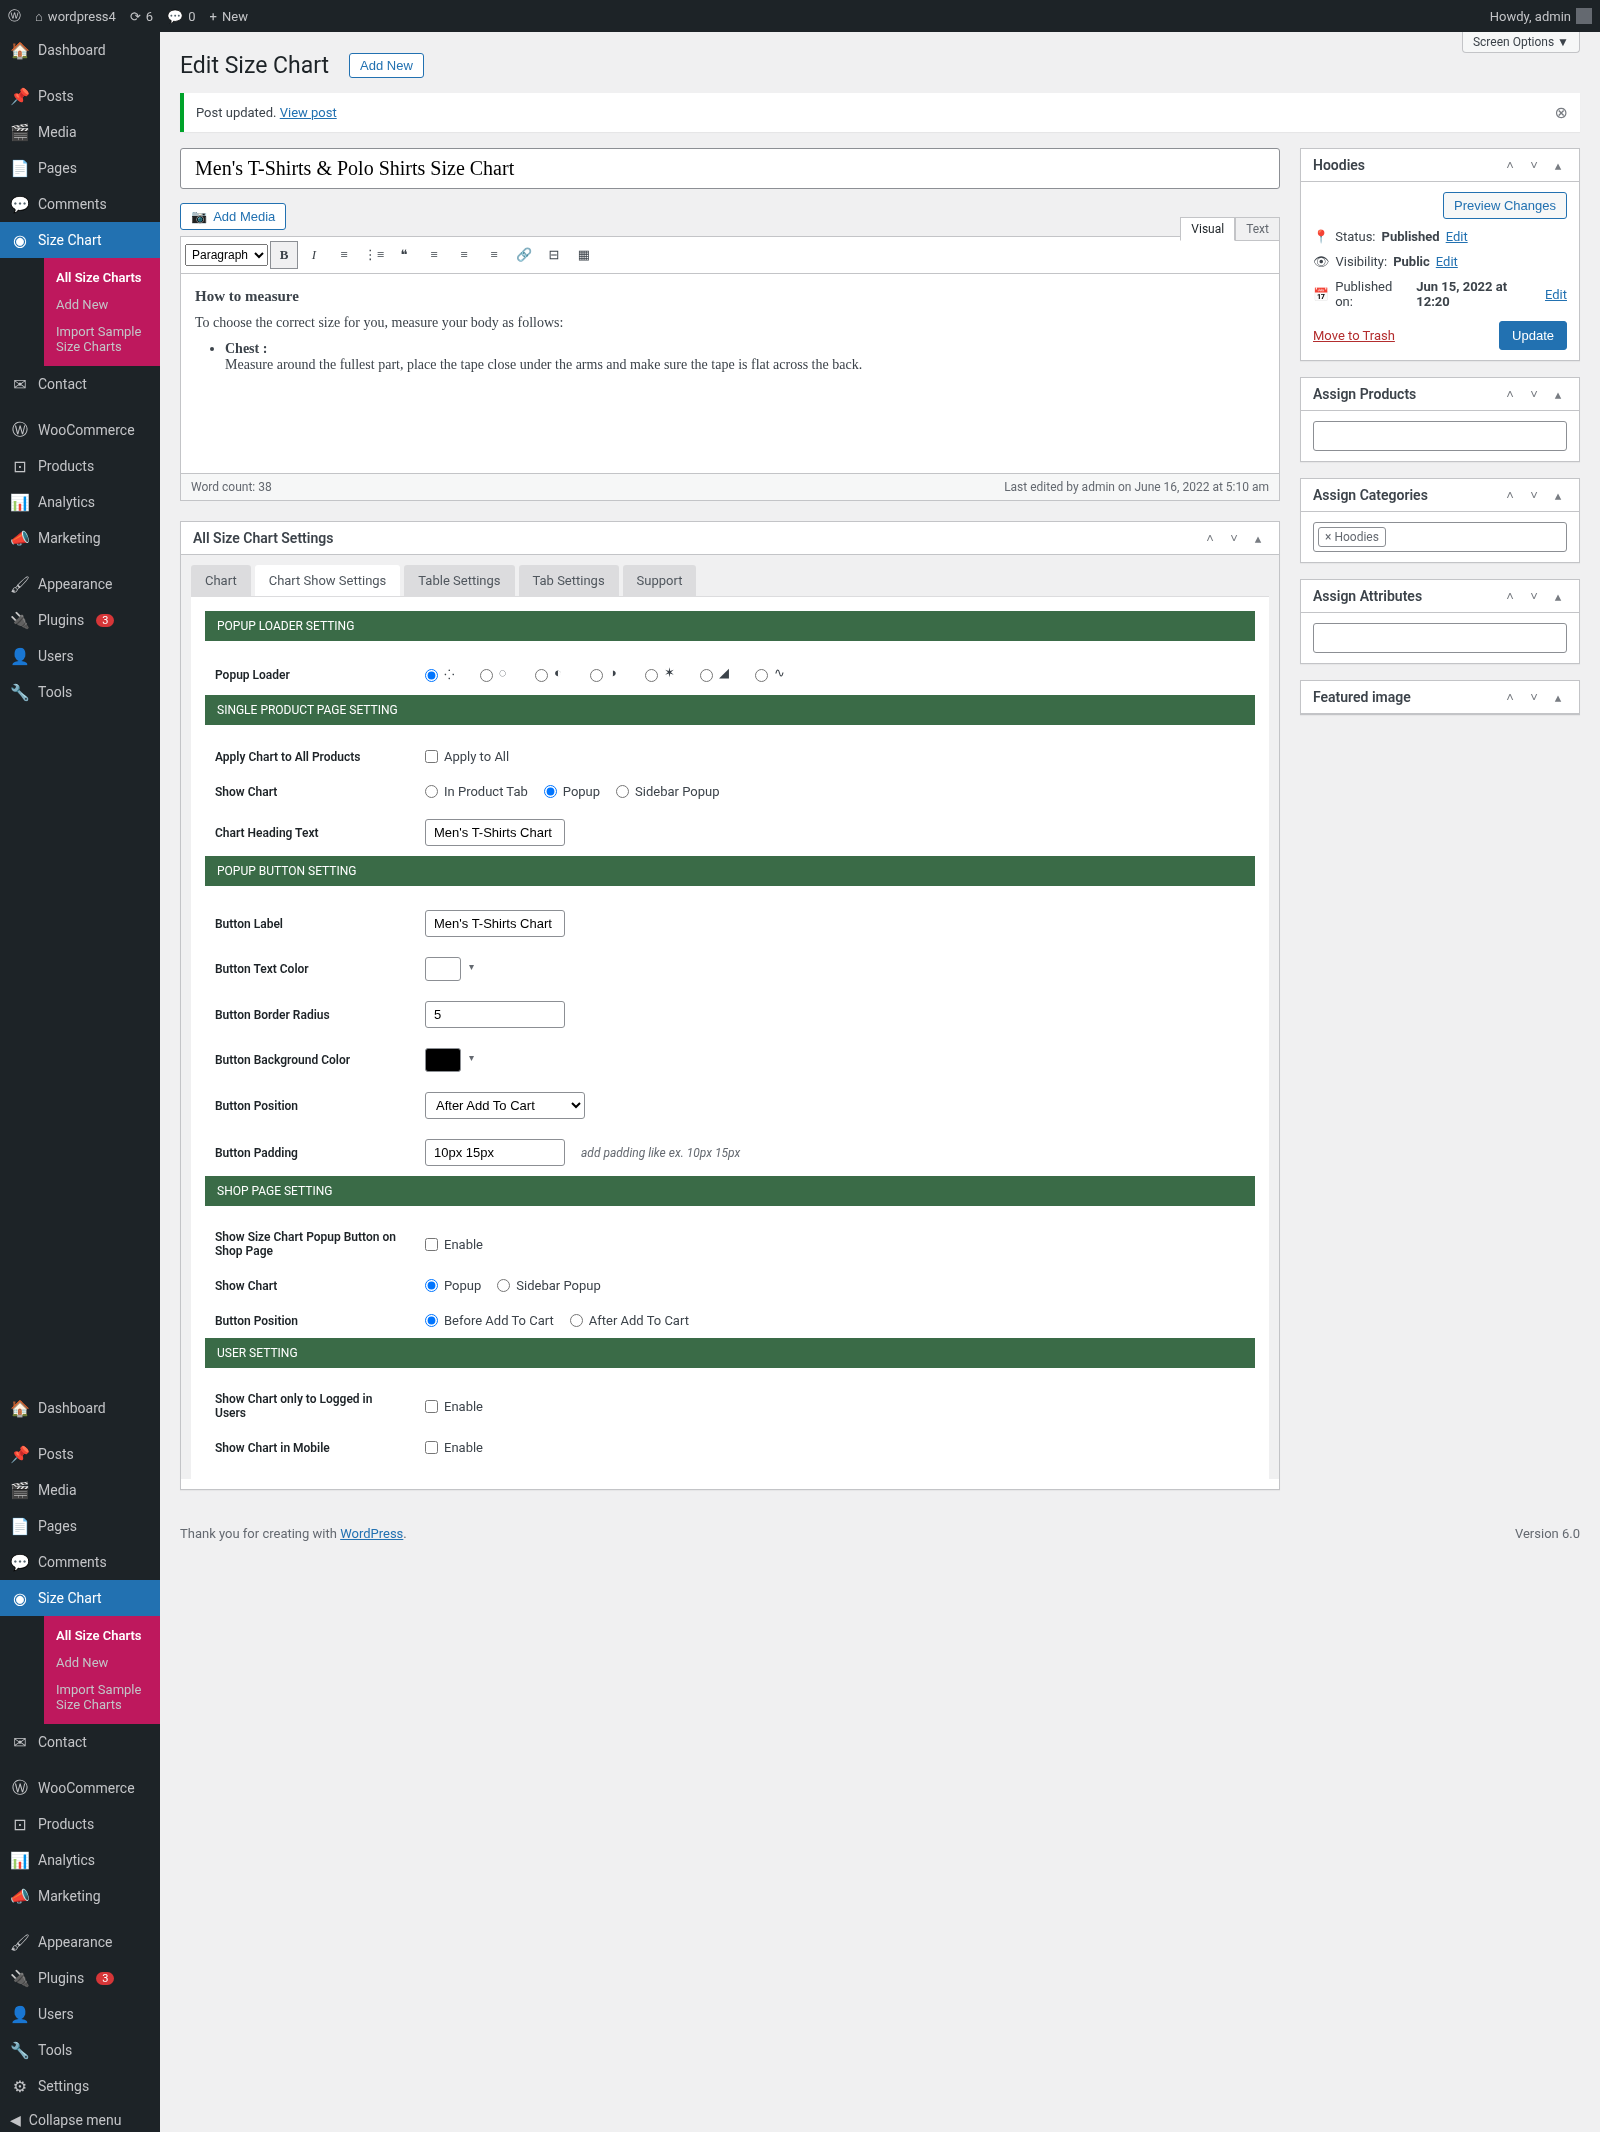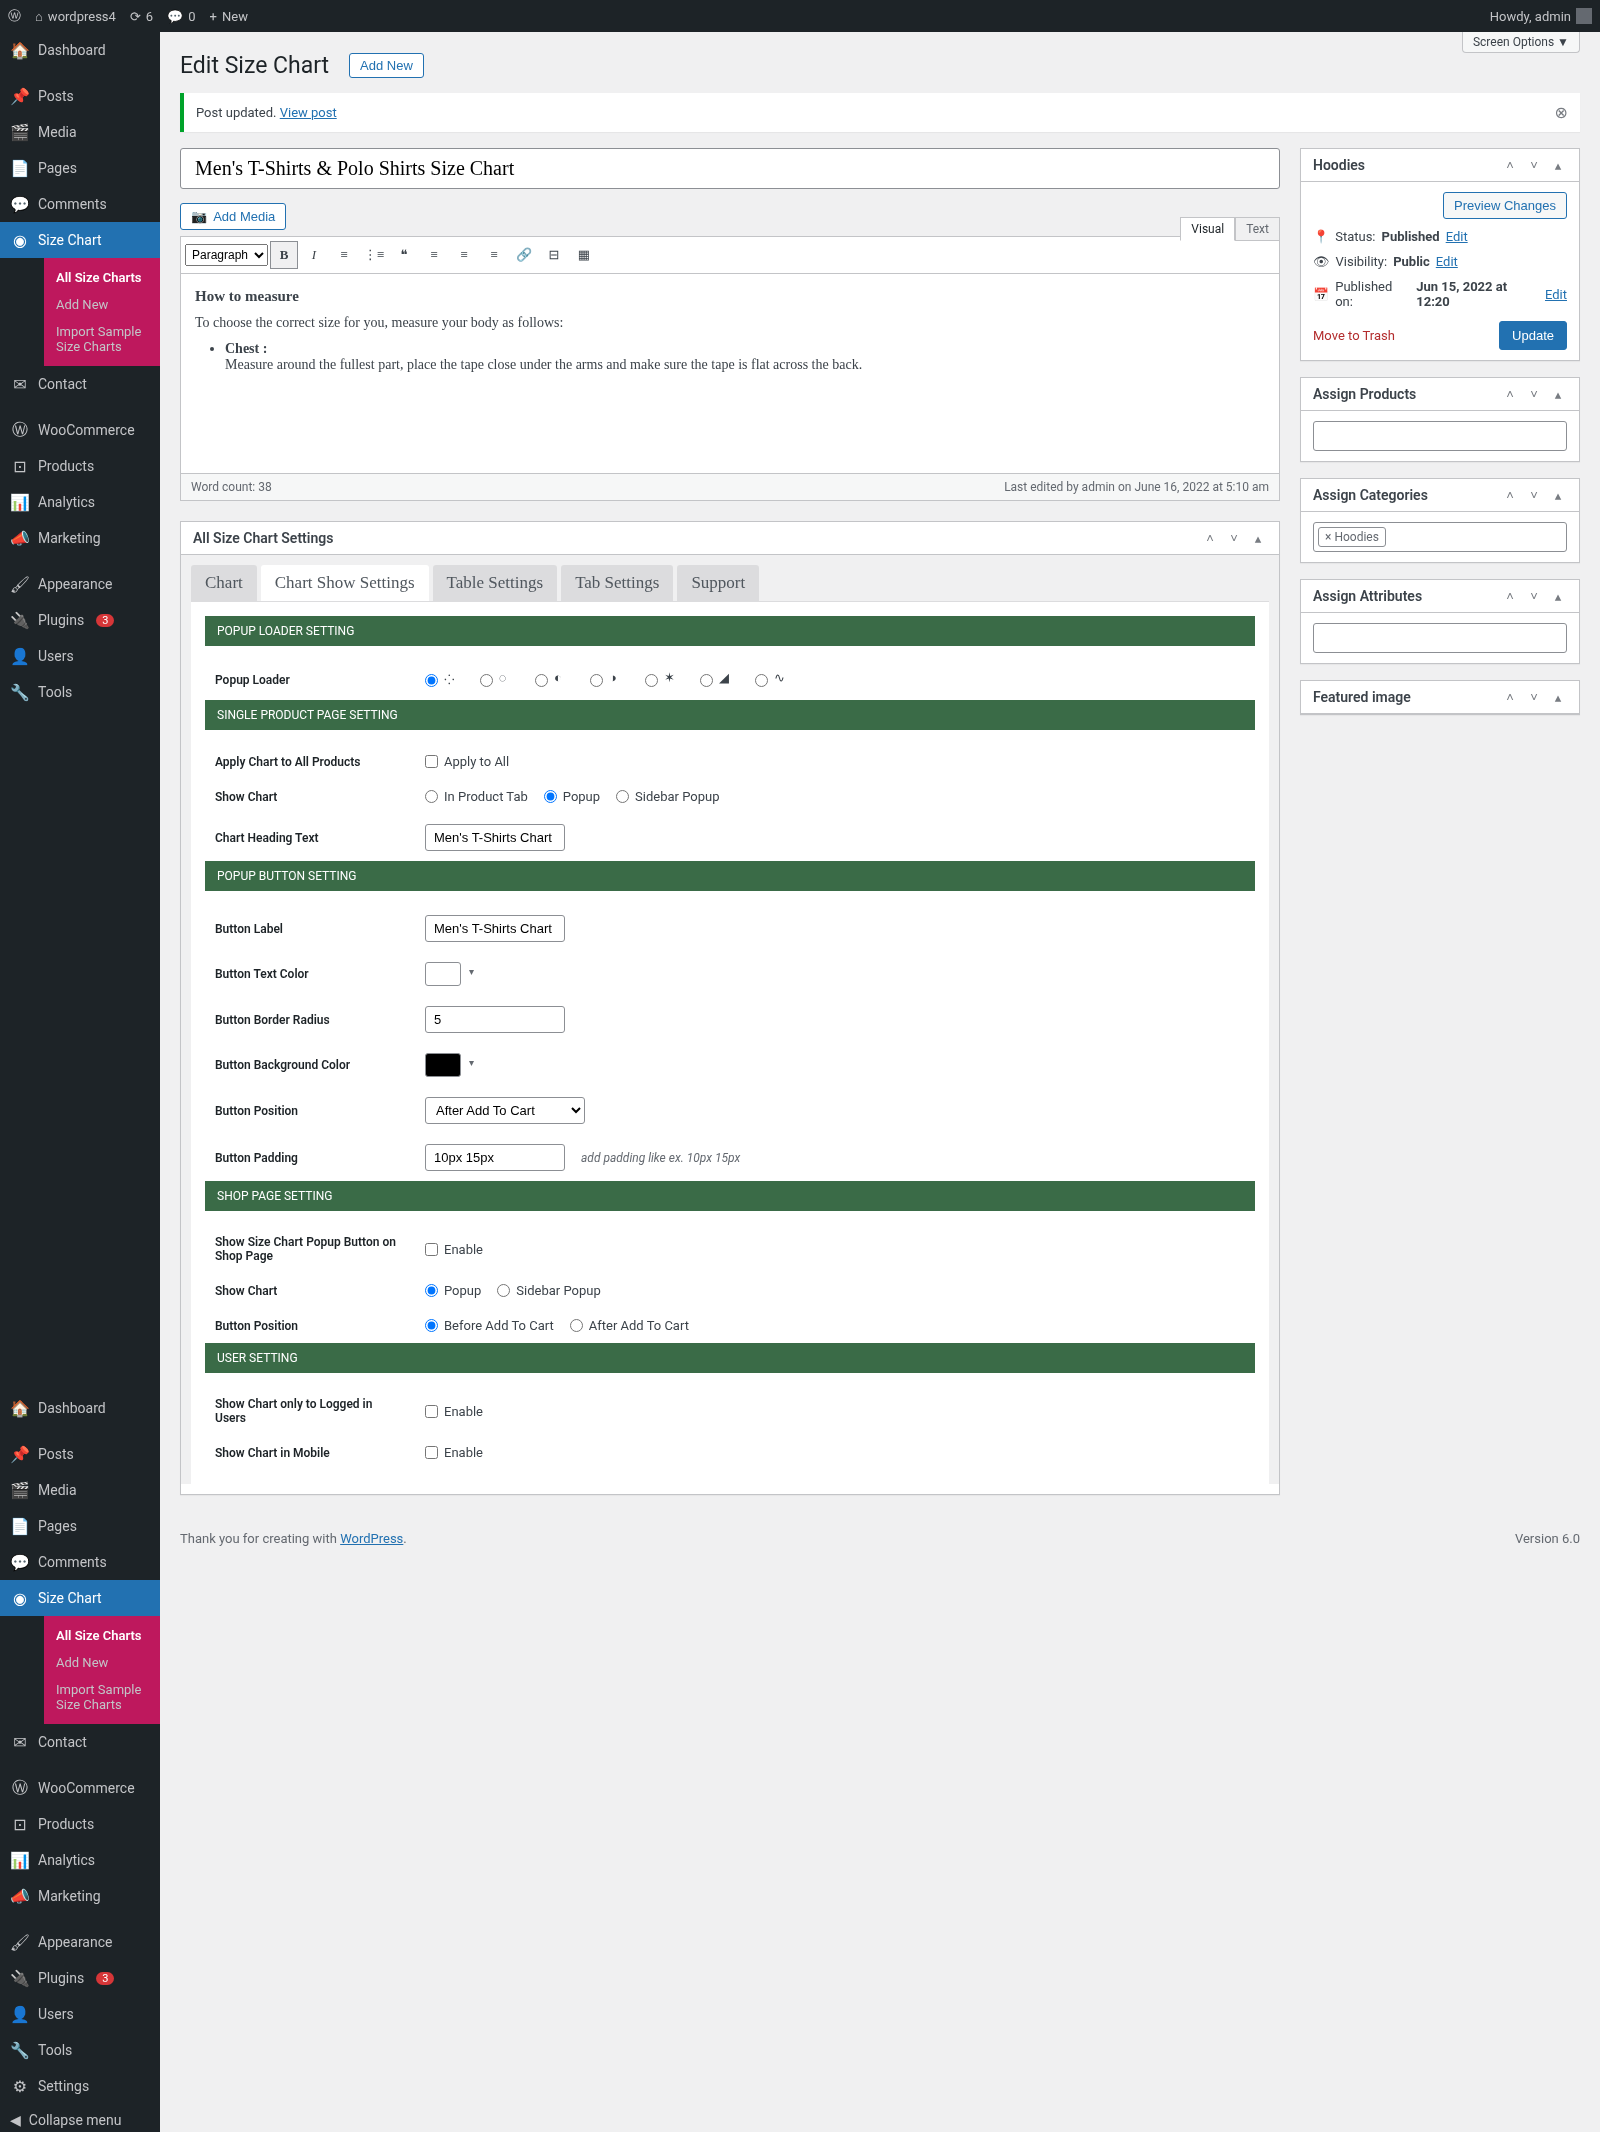--- a/index.html
+++ b/index.html
@@ -45,28 +45,28 @@
 .editor-footer { background: #f6f7f7; border: 1px solid #c3c4c7; border-top: none; padding: 6px 10px; display: flex; justify-content: space-between; font-size: 12px; color: #646970; margin-bottom: 20px; }
 .postbox { background: #fff; border: 1px solid #c3c4c7; margin-bottom: 16px; box-shadow: 0 1px 1px rgba(0,0,0,.04); }
 .postbox-header { display: flex; justify-content: space-between; align-items: center; padding: 8px 12px; border-bottom: 1px solid #c3c4c7; }
 .postbox-header h2 { font-size: 14px; font-weight: 600; }
 .postbox-actions { display: flex; gap: 6px; color: #787c82; }
 .postbox-actions span { cursor: pointer; width: 18px; text-align: center; }
 .postbox-body { padding: 10px 12px; }
 .pub-row { font-size: 13px; margin-bottom: 10px; display: flex; align-items: center; gap: 6px; }
 .pub-row a { color: #2271b1; text-decoration: underline; }
 .pub-actions { display: flex; justify-content: space-between; align-items: center; margin-top: 12px; }
-.link-danger { color: #b32d2e; cursor: pointer; font-size: 13px; }
+.link-danger { color: #b32d2e; text-decoration: underline; cursor: pointer; font-size: 13px; }
 .btn-primary { background: #2271b1; color: #fff; border: 1px solid #2271b1; padding: 6px 12px; border-radius: 3px; cursor: pointer; font-size: 13px; }
 .btn-secondary { background: #f6f7f7; color: #2271b1; border: 1px solid #2271b1; padding: 5px 10px; border-radius: 3px; cursor: pointer; font-size: 13px; }
 .pub-header-btn { display: flex; justify-content: flex-end; padding: 10px 12px 0; }
 .token-input { border: 1px solid #8c8f94; padding: 4px; min-height: 30px; border-radius: 3px; }
 .token { display: inline-block; background: #fff; border: 1px solid #8c8f94; border-radius: 3px; padding: 2px 6px; font-size: 12px; color: #646970; }
 .settings-tabs { display: flex; gap: 4px; padding: 10px 10px 0; background: #f0f0f1; }
-.settings-tab { background: #dcdcde; padding: 8px 14px; cursor: pointer; font-size: 17px; color: #50575e; border-radius: 3px 3px 0 0; font-family: Liberation Serif, serif; }
+.settings-tab { background: #dcdcde; padding: 8px 14px; cursor: pointer; font-size: 13px; color: #50575e; border-radius: 3px 3px 0 0; }
 .settings-tab.active { background: #fff; }
 .settings-content { background: #fff; padding: 14px; border-top: 1px solid #dcdcde; margin: 0 10px 10px; }
 .section-head { background: #3a6b47; color: #fff; padding: 8px 12px; font-size: 12px; text-transform: uppercase; margin-bottom: 14px; }
 .form-row { display: flex; align-items: center; padding: 10px 10px; gap: 20px; font-size: 13px; }
 .form-label { width: 190px; font-weight: 600; color: #1d2327; font-size: 12px; }
 .form-control { flex: 1; display: flex; align-items: center; gap: 16px; flex-wrap: wrap; }
 .form-control input[type=text] { border: 1px solid #8c8f94; padding: 5px 8px; width: 140px; border-radius: 3px; font-size: 13px; }
 .form-control select { border: 1px solid #8c8f94; padding: 4px 6px; width: 160px; border-radius: 3px; font-size: 13px; background: #fff; }
 .radio-label, .check-label { display: flex; align-items: center; gap: 6px; }
 .color-swatch { width: 36px; height: 24px; border: 1px solid #8c8f94; border-radius: 3px; cursor: pointer; position: relative; }

